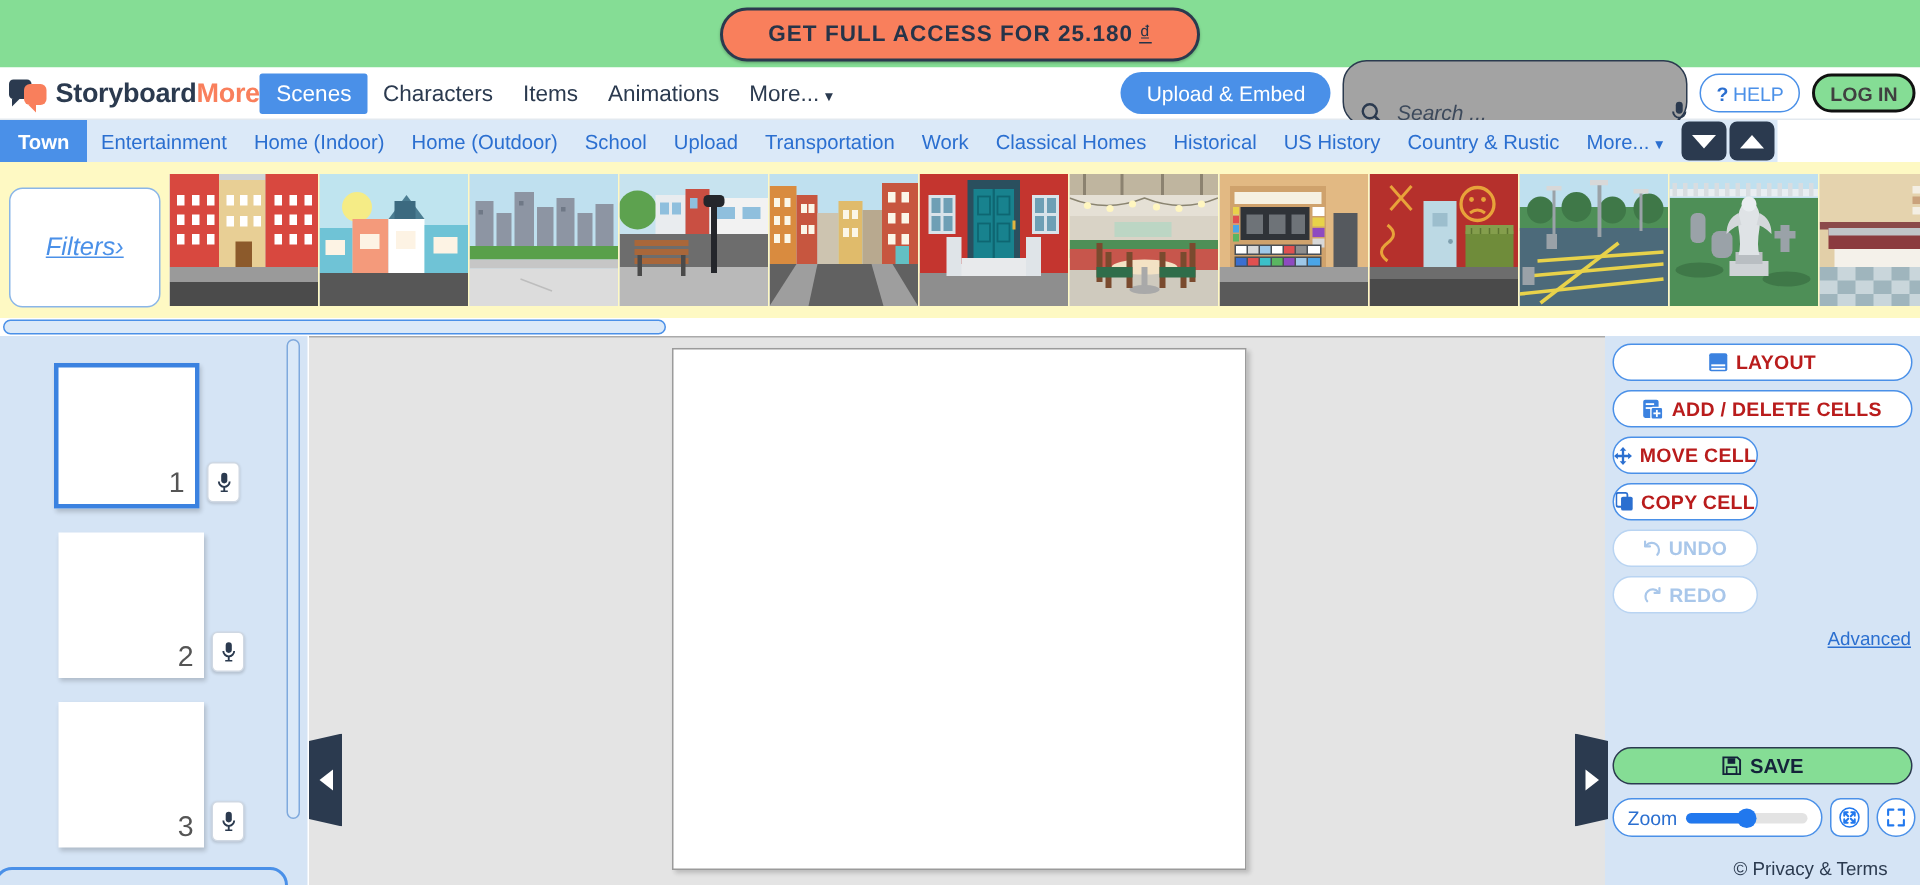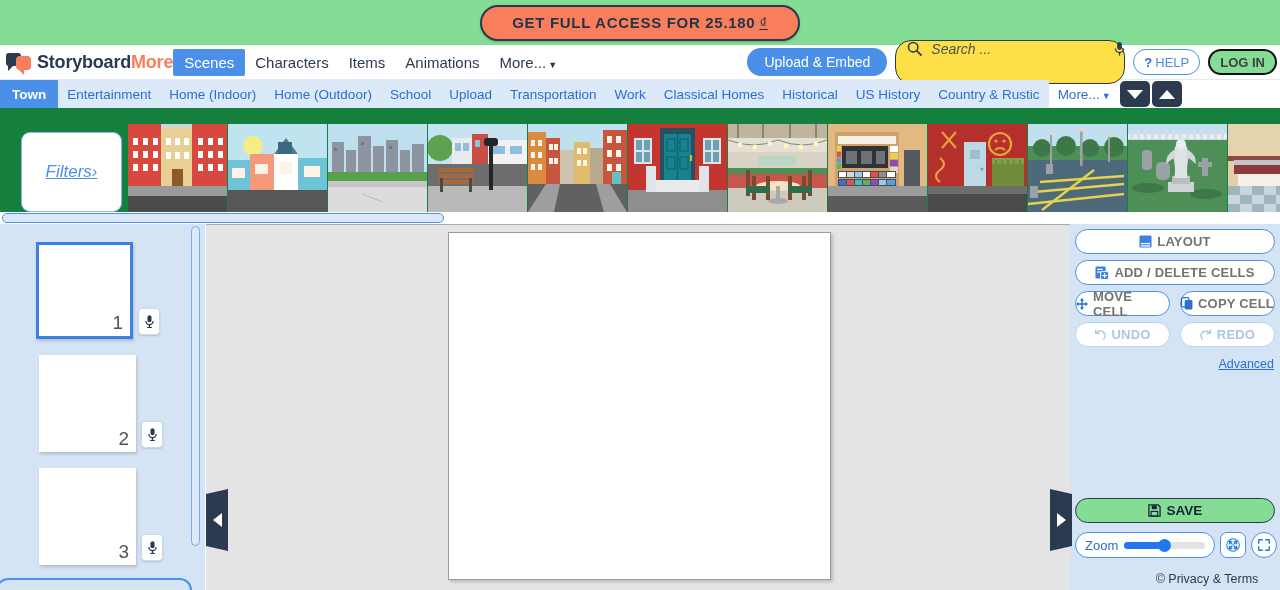--- a/index.html
+++ b/index.html
@@ -56,21 +56,21 @@
   .nav-caret { font-size: 9px; margin-left: 2px; }
 
   .nav-right { margin-left: auto; display: flex; align-items: center; gap: 8px; padding-right: 3px; }
   .upload-btn {
     background: #4a90e8; color: #fff; border-radius: 15px;
     height: 28px; padding: 0 17px; display:flex; align-items:center;
     font-size: 14px; cursor: pointer; white-space: nowrap;
   }
   .search-box {
     width: 230px; height: 44px; border: 1.5px solid #2b3a4f; border-radius: 16px;
-    display: flex; align-items: flex-start; padding: 0 11px; background:#fde047;
+    display: flex; align-items: flex-end; padding: 0 11px; background:#a3a3a3;
   }
   .search-box input {
     border: none; outline: none; flex: 1; font-size: 14px;
     font-style: italic; color: #2b3a4f;
     font-family: "Liberation Sans", sans-serif; margin-left: 9px; background: transparent;
   }
   .search-box input::placeholder { color: #2b3a4f; opacity: .85; }
   .help-btn {
     border: 1.5px solid #4a90e8; color: #4a90e8; border-radius: 14px;
     height: 26px; padding: 0 10px; display:flex;align-items:center;gap:3px;
@@ -78,21 +78,21 @@
   }
   .help-btn b { color:#2b6fd0; }
   .login-btn {
     background: #85dd95; border: 2px solid #111; border-radius: 14px;
     height: 26px; padding: 0 10px; display:flex;align-items:center;
     font-size: 13px; font-weight: bold; color: #404040; cursor: pointer;
   }
 
   
   .cattabs {
-    position: absolute; left: 0; top: 80px; width: 1049px; height: 28px;
+    position: absolute; left: 0; top: 80px; width: 1185px; height: 28px;
     background: #dbe9f8; display: flex; align-items: center;
   }
   .cattab {
     font-size: 13.5px; color: #2b6fd0; padding: 5px 9px; cursor: pointer; white-space: nowrap;
   }
   .cattab.active {
     background: #4a90e8; color: #fff; font-weight: bold; height: 28px;
     display: flex; align-items: center; padding: 0 12px;
   }
   .cattab .caret { font-size: 9px; margin-left: 2px; }
@@ -101,21 +101,21 @@
     width: 30px; height: 26px; background: #2b3a4f; border-radius: 5px;
     display: flex; align-items: center; justify-content: center; cursor: pointer;
   }
   .cat-arrow i { width:0;height:0;border-left:8px solid transparent;border-right:8px solid transparent; }
   .cat-arrow.down i { border-top: 9px solid #fff; }
   .cat-arrow.up i { border-bottom: 9px solid #fff; }
 
   
   .scenestrip {
     position: absolute; left: 0; top: 108px; width: 1280px; height: 104px;
-    background: #15803d; display: flex; align-items: flex-end; padding-left: 15px;
+    background: #fef9c3; display: flex; align-items: center;
   }
   .filters-box {
     width: 101px; height: 80px; margin: 10px 6px 0 6px;
     border: 1.5px solid #8ab6e8; border-radius: 9px; background: #fff;
     display: flex; align-items: center; justify-content: center; cursor: pointer; flex: none;
   }
   .filters-box span { color: #4a90e8; font-size: 17px; font-style: italic; text-decoration: underline; }
   .scene-thumb {
     width: 99px; height: 88px; margin-right: 1px; flex: none; cursor: pointer;
     position: relative; overflow: hidden; background:#d9d9d9;
@@ -181,28 +181,28 @@
   .handle i { width:0;height:0;border-top:7px solid transparent;border-bottom:7px solid transparent; }
   .handle.left  i { border-right: 9px solid #fff; }
   .handle.right i { border-left: 9px solid #fff; }
 
   .right-panel {
     position: absolute; left: 1070px; top: 0; width: 210px; height: 366px;
     background: #d5e4f5; padding: 5px 5px 0 5px;
   }
   .rbtn {
     border: 1.5px solid #4a90e8; border-radius: 16px; background: #fff;
-    color: #737373; font-size: 13px; font-weight: bold;
+    color: #b91c1c; font-size: 13px; font-weight: bold;
     height: 25px; display: flex; align-items: center; justify-content: center;
     gap: 5px; cursor: pointer; margin-bottom: 6px; letter-spacing: .2px;
   }
   .rbtn.full { width: 200px; }
   .rbtn.half { width: 97px; }
   .rbtn.disabled { border-color: #b9d4f2; color: #a9c7ea; cursor: default; }
-  .rrow { display: flex; gap: 10px; }
+  .rrow { display: flex; gap: 0; flex-direction: column; }
   .advanced-link {
     text-align: right; margin-top: 4px; margin-right: 1px;
     color: #2b6fd0; font-size: 12.5px; text-decoration: underline; cursor: pointer;
   }
   .save-btn {
     position: absolute; left: 5px; top: 274px; width: 200px; height: 25px;
     background: #85dd95; border: 1.5px solid #2b3a4f; border-radius: 14px;
     display: flex; align-items: center; justify-content: center; gap: 6px;
     font-size: 13.5px; font-weight: bold; color: #14233a; cursor: pointer;
   }

